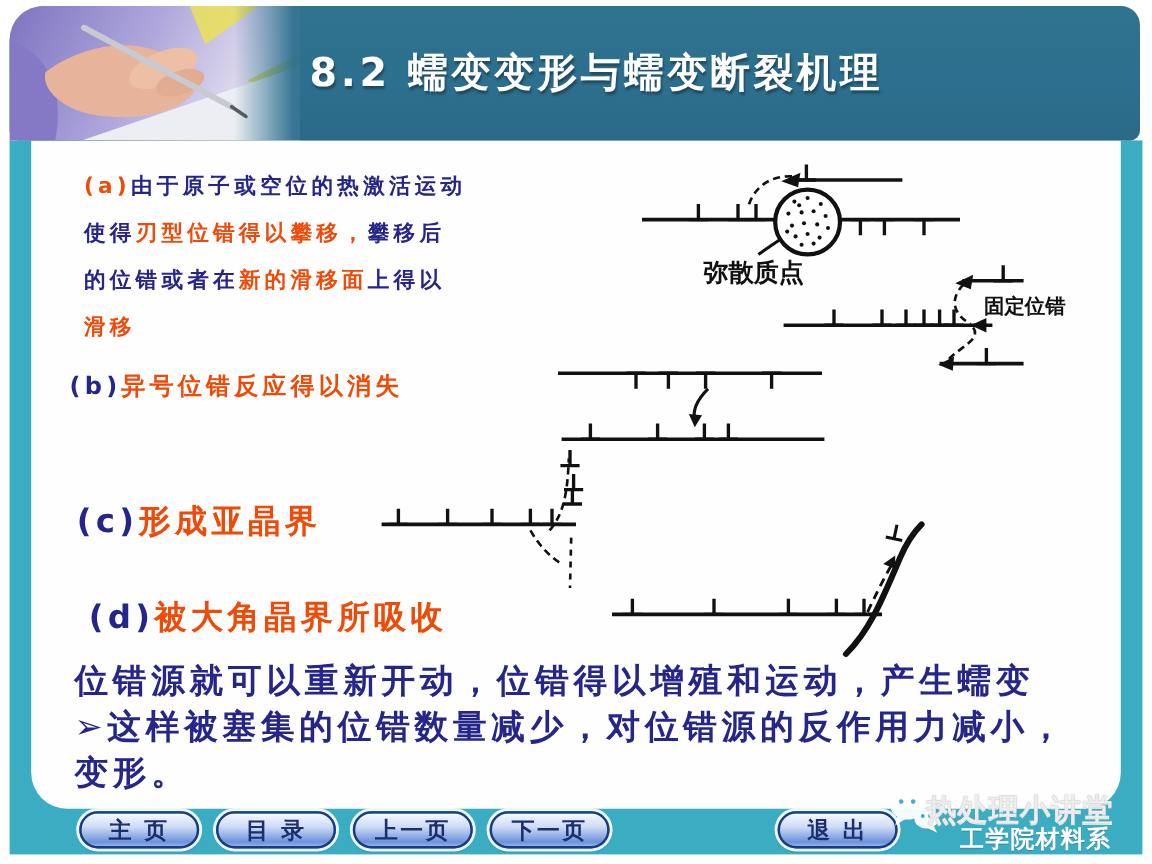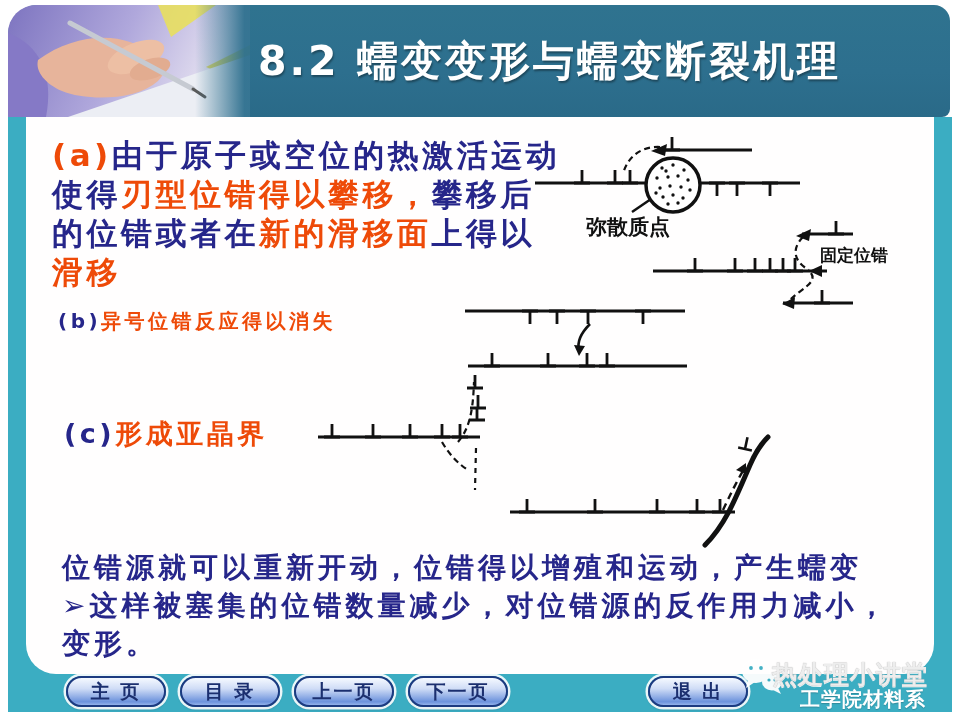--- a/index.html
+++ b/index.html
@@ -4,38 +4,38 @@
 <style>
   html,body{margin:0;padding:0;background:#ffffff;}
   .slide{position:relative;width:960px;height:720px;background:#fff;overflow:hidden;
          font-family:"DejaVu Sans","Liberation Sans",sans-serif;font-weight:bold;}
 
   
   .header{position:absolute;left:8px;top:5px;width:942px;height:112px;
           background:linear-gradient(180deg,#2f738f 0%,#2d6f8e 60%,#2a6a88 100%);
           border-radius:30px 16px 8px 8px;}
   .page-title{position:absolute;left:250px;top:0;height:112px;display:flex;align-items:center;
-          color:#ffffff;font-size:41px;letter-spacing:3px;white-space:nowrap;
+          color:#ffffff;font-size:33px;letter-spacing:3px;white-space:nowrap;
           text-shadow:1px 2px 2px rgba(0,0,0,.35);}
   .photo{position:absolute;left:0;top:0;width:242px;height:112px;border-radius:28px 0 0 0;
          overflow:hidden;background:linear-gradient(115deg,#7d74c0 0%,#b0a8dc 45%,#e4e0f0 80%);}
   .photo-fade{position:absolute;right:0;top:0;width:55px;height:112px;
          background:linear-gradient(90deg,rgba(45,111,142,0) 0%,rgba(45,111,142,.95) 90%);}
 
   
   .frame{position:absolute;left:8px;top:117px;width:944px;height:595px;background:#3badc2;}
   .panel{position:absolute;left:26px;top:117px;width:908px;height:557px;background:#fffefe;
          border-radius:0 0 30px 30px;}
 
   
   .c-red{color:#ee4a08;}
   .c-navy{color:#26268a;}
   .pblock{position:absolute;white-space:nowrap;}
   .pline{display:block;}
-  #para-a{left:52px;top:136px;font-size:31px;letter-spacing:3.5px;line-height:39px;}
+  #para-a{left:70px;top:136px;font-size:18px;letter-spacing:3.5px;line-height:39px;}
   #item-b{left:58px;top:308px;font-size:20px;letter-spacing:3.5px;}
   #item-c{left:64px;top:416px;font-size:27px;letter-spacing:3.5px;}
   #item-d{left:74px;top:496px;font-size:27px;letter-spacing:3.5px;}
   #summary{left:62px;top:549px;font-size:28px;letter-spacing:4px;line-height:38px;color:#26268a;}
 
   
   .diag{position:absolute;}
   .diag text{font-family:"DejaVu Sans","Liberation Sans",sans-serif;font-weight:bold;fill:#111;}
 
   
@@ -92,20 +92,21 @@
   </div>
 
   <div class="pblock" id="para-a">
     <div class="pline"><span class="c-red">(a)</span><span class="c-navy">由于原子或空位的热激活运动</span></div>
     <div class="pline"><span class="c-navy">使得</span><span class="c-red">刃型位错得以攀移，</span><span class="c-navy">攀移后</span></div>
     <div class="pline"><span class="c-navy">的位错或者在</span><span class="c-red">新的滑移面</span><span class="c-navy">上得以</span></div>
     <div class="pline"><span class="c-red">滑移</span></div>
   </div>
   <div class="pblock" id="item-b"><span class="c-navy">(b)</span><span class="c-red">异号位错反应得以消失</span></div>
   <div class="pblock" id="item-c"><span class="c-navy">(c)</span><span class="c-red">形成亚晶界</span></div>
+  <div class="pblock" id="item-d"><span class="c-navy">(d)</span><span class="c-red">被大角晶界所吸收</span></div>
   <div class="pblock" id="summary">
     <div class="pline"><span class="c-navy">位错源就可以重新开动，位错得以增殖和运动，产生蠕变</span></div>
     <div class="pline"><span class="c-navy">➢</span><span class="c-navy">这样被塞集的位错数量减少，对位错源的反作用力减小，</span></div>
     <div class="pline"><span class="c-navy">变形。</span></div>
   </div>
 
   <svg class="diag" style="left:520px;top:130px" width="420" height="192" viewBox="0 0 420 192">
     <line x1="15" y1="53" x2="126" y2="53" stroke="#111" stroke-width="3"></line>
     <line x1="181" y1="53" x2="280" y2="53" stroke="#111" stroke-width="3"></line>
     <use href="#du" x="62" y="53"></use>

